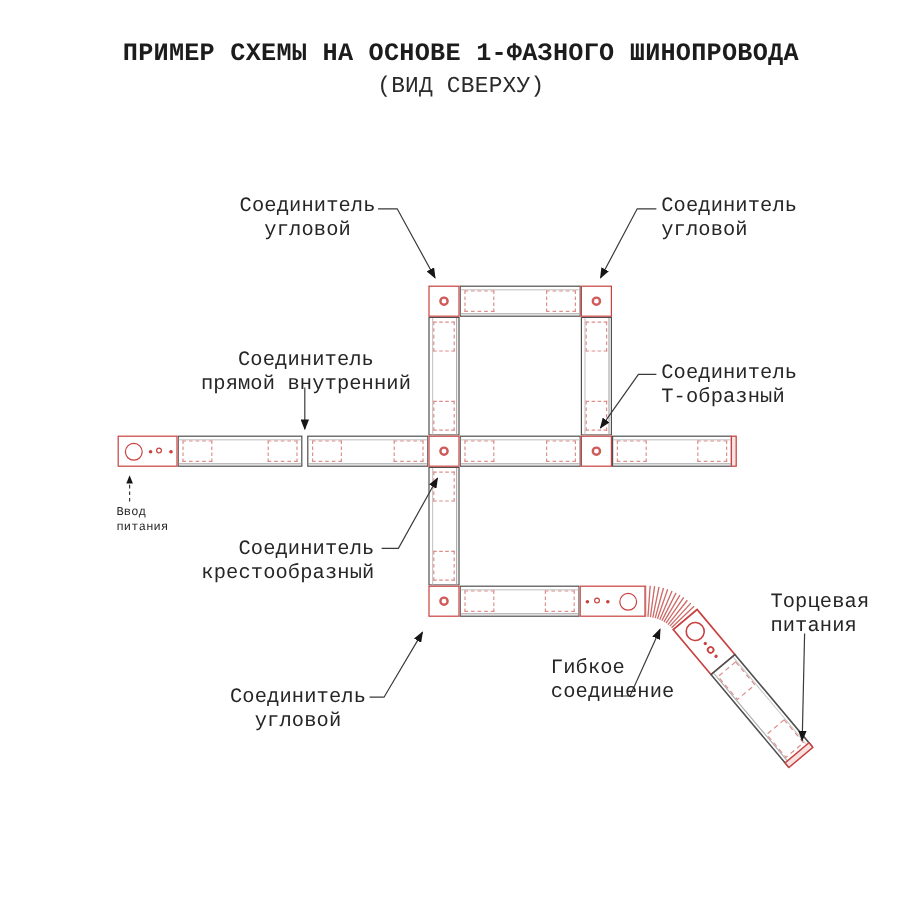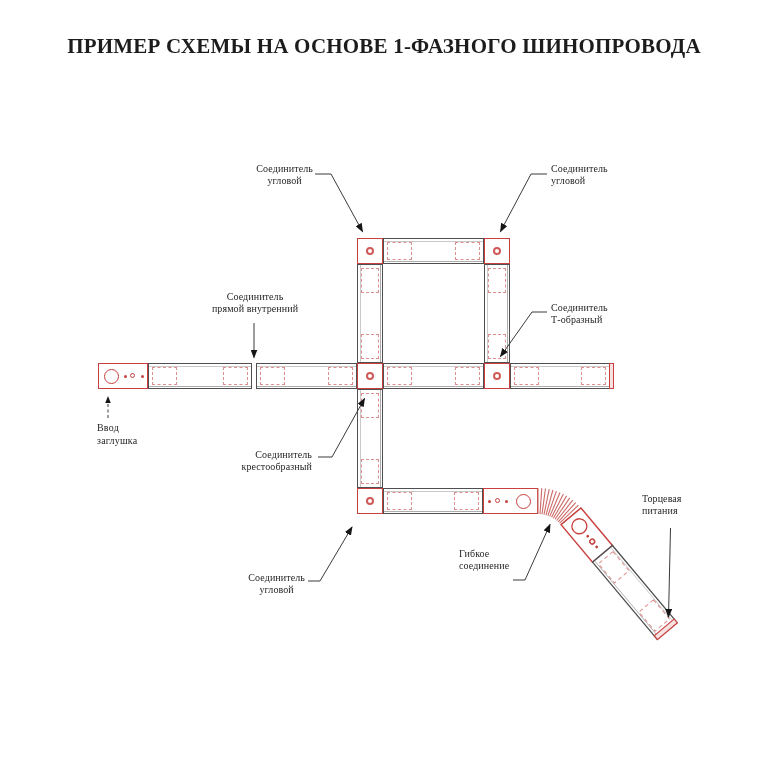--- a/index.html
+++ b/index.html
@@ -1,17 +1,17 @@
 <!DOCTYPE html>
 <html><head>
 <meta charset="utf-8">
 <style>
   html,body { margin:0; padding:0; background:#ffffff; }
   .page { position:relative; width:768px; height:768px; background:#fff; overflow:hidden;
-          font-family:Liberation Serif, serif; }
+          font-family:Liberation Mono, monospace; }
   .title { position:absolute; top:34px; left:0; width:768px; text-align:center;
            font-size:21px; font-weight:700; color:#1c1c1c; letter-spacing:.2px; }
   .subtitle { position:absolute; top:61px; left:0; width:768px; text-align:center;
            font-size:19px; font-weight:400; color:#2a2a2a; letter-spacing:.2px; }
   .diagram { position:absolute; inset:0; }
 
   
   .track { position:absolute; background:#fff; border:1.3px solid #4f4f4f; box-sizing:border-box; z-index:1; }
   .track.h { height:26px; }
   .track.v { width:26px; }
@@ -38,31 +38,32 @@
              border-radius:50%; box-sizing:border-box; }
   .dot { position:absolute; top:10.5px; width:3px; height:3px; background:#c8413f; border-radius:50%; }
   .ringdot { position:absolute; top:9px; width:3px; height:3px; border:1.6px solid #c8413f;
              background:#fff; border-radius:50%; }
 
   .endcap-h { position:absolute; left:609px; top:363px; width:5px; height:26px; border:1.2px solid #c8413f;
               background:#f6e2e1; box-sizing:border-box; z-index:2; }
 
   svg.overlay { position:absolute; left:0; top:0; z-index:3; pointer-events:none; }
 
-  .lbl { position:absolute; font-size:10px; line-height:1.16; color:#262626; white-space:pre-line;
+  .lbl { position:absolute; font-size:17px; line-height:1.16; color:#262626; white-space:pre-line;
          z-index:4; letter-spacing:.1px; }
   .lbl.center { text-align:center; }
   .lbl.right  { text-align:right; }
   .lbl.small  { font-size:10px; line-height:1.25; letter-spacing:.2px; }
 </style>
 </head>
 <body>
 
 <div class="page">
   <div class="title">ПРИМЕР СХЕМЫ НА ОСНОВЕ 1-ФАЗНОГО ШИНОПРОВОДА</div>
+  <div class="subtitle">(ВИД СВЕРХУ)</div>
 
   <div class="diagram">
 
     <div class="track h" style="left:383px;top:238px;width:101px">
       <span class="dbox start"></span>
       <span class="dbox end"></span>
     </div>
 
     <div class="track v" style="left:357px;top:264px;height:99px">
       <span class="dbox start"></span>
@@ -192,19 +193,19 @@
 угловой</div>
     <div class="lbl center" style="left:150px;top:291px;width:210px">Соединитель
 прямой внутренний</div>
     <div class="lbl" style="left:551px;top:302px">Соединитель
 Т-образный</div>
     <div class="lbl right" style="right:456px;top:449px">Соединитель
 крестообразный</div>
     <div class="lbl center" style="right:463px;top:572px">Соединитель
 угловой</div>
     <div class="lbl small" style="left:97px;top:422px">Ввод
-заглушка</div>
+питания</div>
     <div class="lbl" style="left:459px;top:548px">Гибкое
 соединение</div>
     <div class="lbl" style="left:642px;top:493px">Торцевая
 питания</div>
   </div>
 </div>
 
 </body></html>

